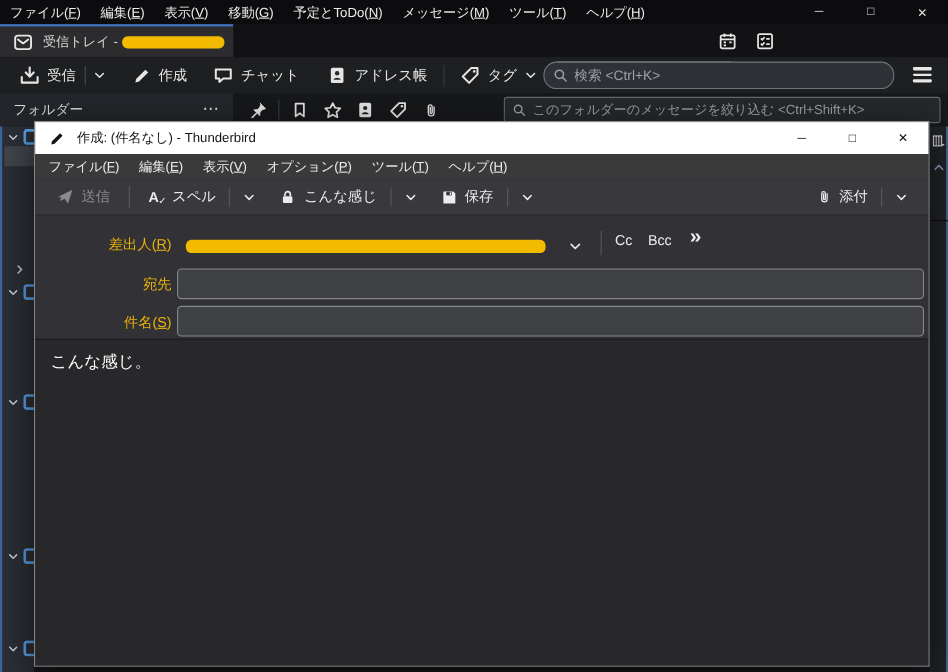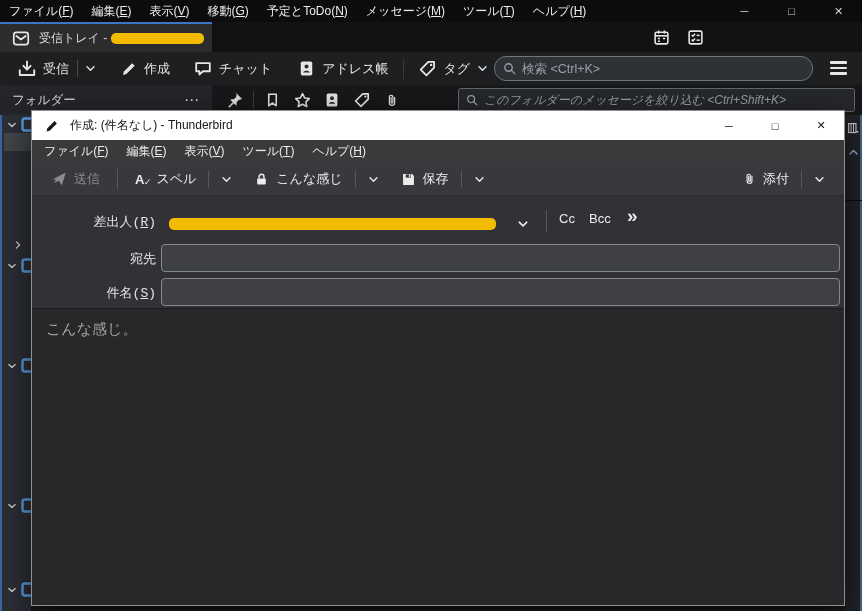--- a/index.html
+++ b/index.html
@@ -39,21 +39,21 @@
   .hamburger { position:absolute; left:824px; top:57px; width:28px; height:22px; display:flex; flex-direction:column; justify-content:center; gap:3px; align-items:center; }
   .hamburger span { width:17px; height:2.6px; background:#e8e8e8; border-radius:1px; }
 
   
   .folder-header { position:absolute; left:0; top:85px; width:212px; height:30px; background:#24262b; display:flex; align-items:center; justify-content:space-between; padding:0 12px; font-size:12.5px; color:#dcdcdc; }
   .dots { font-size:15px; letter-spacing:1px; color:#dcdcdc; line-height:10px; }
   .qf-bar { position:absolute; left:212px; top:85px; width:650px; height:30px; background:#17181a; display:flex; align-items:center; padding-left:9px; }
   .qf-ico { width:26px; height:26px; display:flex; align-items:center; justify-content:center; margin-right:4px; }
   .qf-div { width:1px; height:18px; background:#3c3c3e; margin:0 5px 0 2px; }
   .qf-input { position:absolute; left:246px; top:3px; width:397px; height:24px; background:#26282c; border:1px solid #64686d; border-radius:3px; display:flex; align-items:center; gap:6px; padding:0 7px; }
-  .qf-input input { flex:1; background:transparent; border:none; outline:none; color:#cfd2d6; font-size:12px; font-family:inherit; min-width:0;font-style:italic; }
+  .qf-input input { flex:1; background:transparent; border:none; outline:none; color:#cfd2d6; font-size:12px; font-family:inherit; min-width:0; }
   .qf-input input::placeholder { color:#9aa0a6; opacity:1; }
 
   
   .sidebar { position:absolute; left:0; top:115px; width:31px; height:496px; background:#2c2f36; border-left:2px solid #3c66a0; overflow:hidden; }
   .sb-selected { position:absolute; left:2px; top:18px; width:29px; height:18px; background:#43464c; }
   .sb-row { position:absolute; left:0; width:31px; height:16px; }
   .sb-chev { position:absolute; left:5px; top:3px; }
   .sb-folder { position:absolute; left:19px; top:0px; }
 
   
@@ -71,29 +71,29 @@
   .c-menubar .menu-item { line-height:23px; }
   .c-toolbar { height:33px; background:#39393d; display:flex; align-items:center; padding:0 12px; border-bottom:1px solid #2a2a2d; }
   .ct-btn { display:flex; align-items:center; gap:7px; font-size:13px; color:#ececec; padding:0 7px; height:26px; white-space:nowrap;justify-content:center; }
   .ct-btn.disabled { color:#8b8b8d; }
   .ct-sep { width:1px; height:17px; background:#59595c; margin:0 5px; }
   .ct-spacer { flex:1; }
   .spell-ico { position:relative; font-weight:bold; font-size:13px; line-height:13px; color:#ececec; }
   .spell-ico small { position:absolute; right:-7px; bottom:-3px; font-size:9px; font-weight:bold; }
 
   .c-addressing { position:relative; height:112px; background:#313136; }
-  .addr-label { position:absolute; left:29px; width:95px; text-align:right; font-size:13px; color:#e5e5e5; white-space:nowrap;font-family:Liberation Mono, monospace; }
+  .addr-label { position:absolute; left:29px; width:95px; text-align:right; font-size:13px; color:#eab308; white-space:nowrap; }
   .from-redact { position:absolute; left:137px; top:22px; width:327px; height:12px; }
   .from-chev { position:absolute; left:481px; top:18px; width:20px; height:20px; display:flex; align-items:center; justify-content:center; }
   .addr-sep { position:absolute; left:514px; top:14px; width:1px; height:22px; background:#55555a; }
   .cc-btn, .bcc-btn { position:absolute; top:15px; font-size:13px; color:#ececec; }
   .cc-btn { left:527px; } .bcc-btn { left:557px; }
   .more-btn { position:absolute; left:595px; top:9px; font-size:19px; font-weight:bold; color:#ececec; letter-spacing:-2px; }
   .addr-input { position:absolute; left:129px; width:679px; height:28px; background:#3f4044; border:1px solid #85898e; border-radius:4px; color:#e8e8e8; font-size:13px; font-family:inherit; padding:0 9px; outline:none; }
-  .c-body { position:absolute; left:0; top:197px; width:812px; height:297px; background:#28282b; border-top:1px solid #1c1c1f; padding:11px 14px; font-size:15px; color:#a3a3a3; }
+  .c-body { position:absolute; left:0; top:197px; width:812px; height:297px; background:#28282b; border-top:1px solid #1c1c1f; padding:11px 14px; font-size:15px; color:#ffffff; }
 </style>
 </head>
 <body>
 
 <div id="screen">
 
   <div class="titlebar">
     <span class="menu-item">ファイル(<u>F</u>)</span>
     <span class="menu-item">編集(<u>E</u>)</span>
     <span class="menu-item">表示(<u>V</u>)</span>
@@ -370,20 +370,21 @@
         <div class="c-btn">─</div>
         <div class="c-btn">□</div>
         <div class="c-btn">✕</div>
       </div>
     </div>
 
     <div class="c-menubar">
       <span class="menu-item">ファイル(<u>F</u>)</span>
       <span class="menu-item">編集(<u>E</u>)</span>
       <span class="menu-item">表示(<u>V</u>)</span>
+      <span class="menu-item">オプション(<u>P</u>)</span>
       <span class="menu-item">ツール(<u>T</u>)</span>
       <span class="menu-item">ヘルプ(<u>H</u>)</span>
     </div>
 
     <div class="c-toolbar">
       <div class="ct-btn disabled">
         <span>
           <svg width="16" height="16" viewBox="0 0 16 16">
               <path d="M1.2 8.4L14.8 1.6 10.8 14.2l-2.9-4.5-4.5 2 1.4-3.3-3.6 0z" fill="#8b8b8d"></path>
             </svg>

